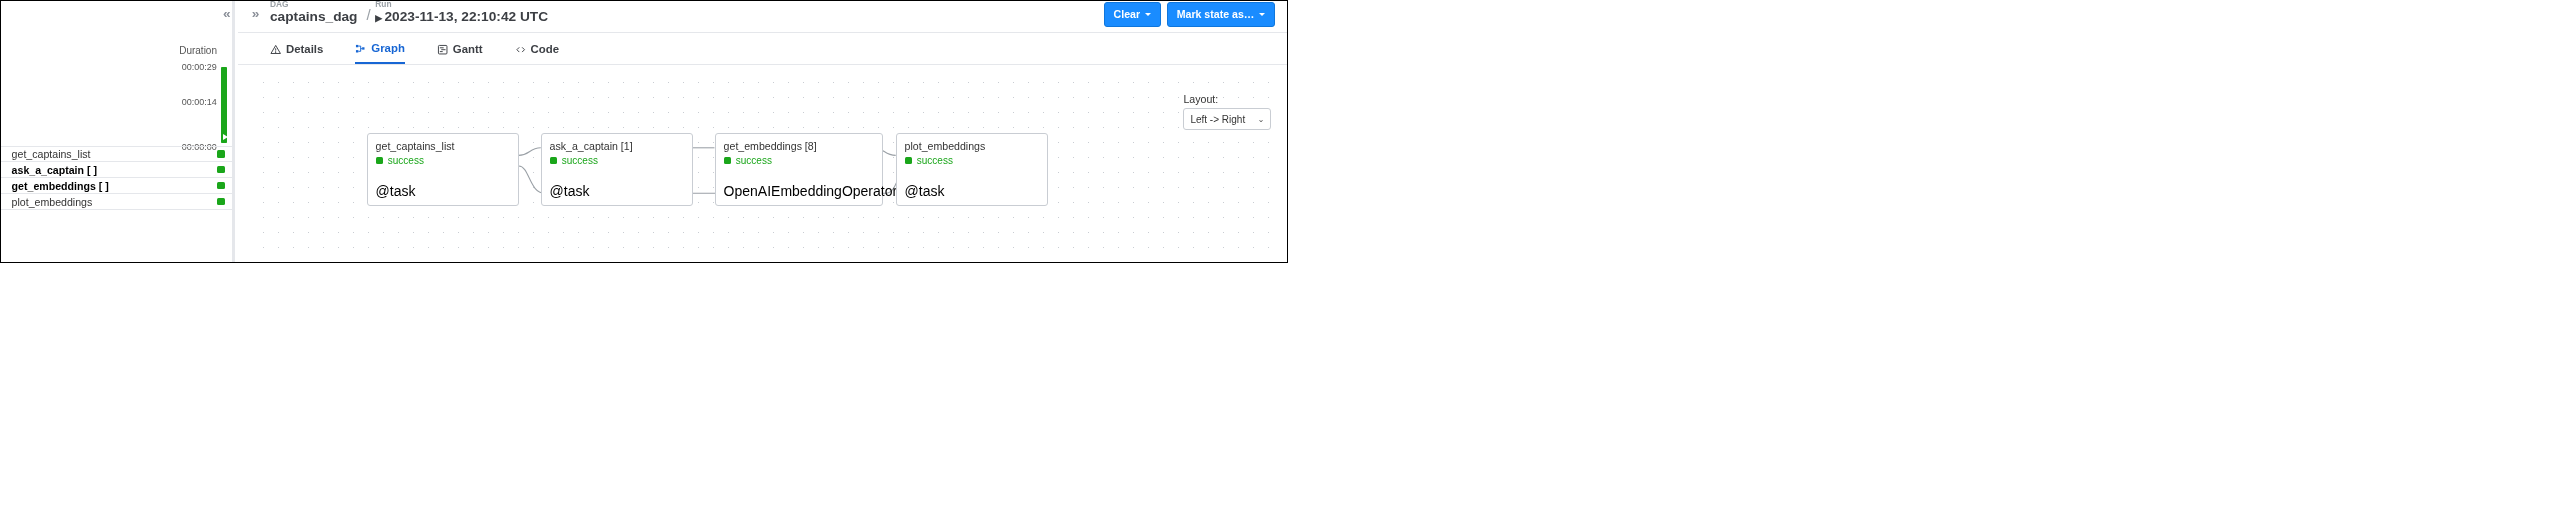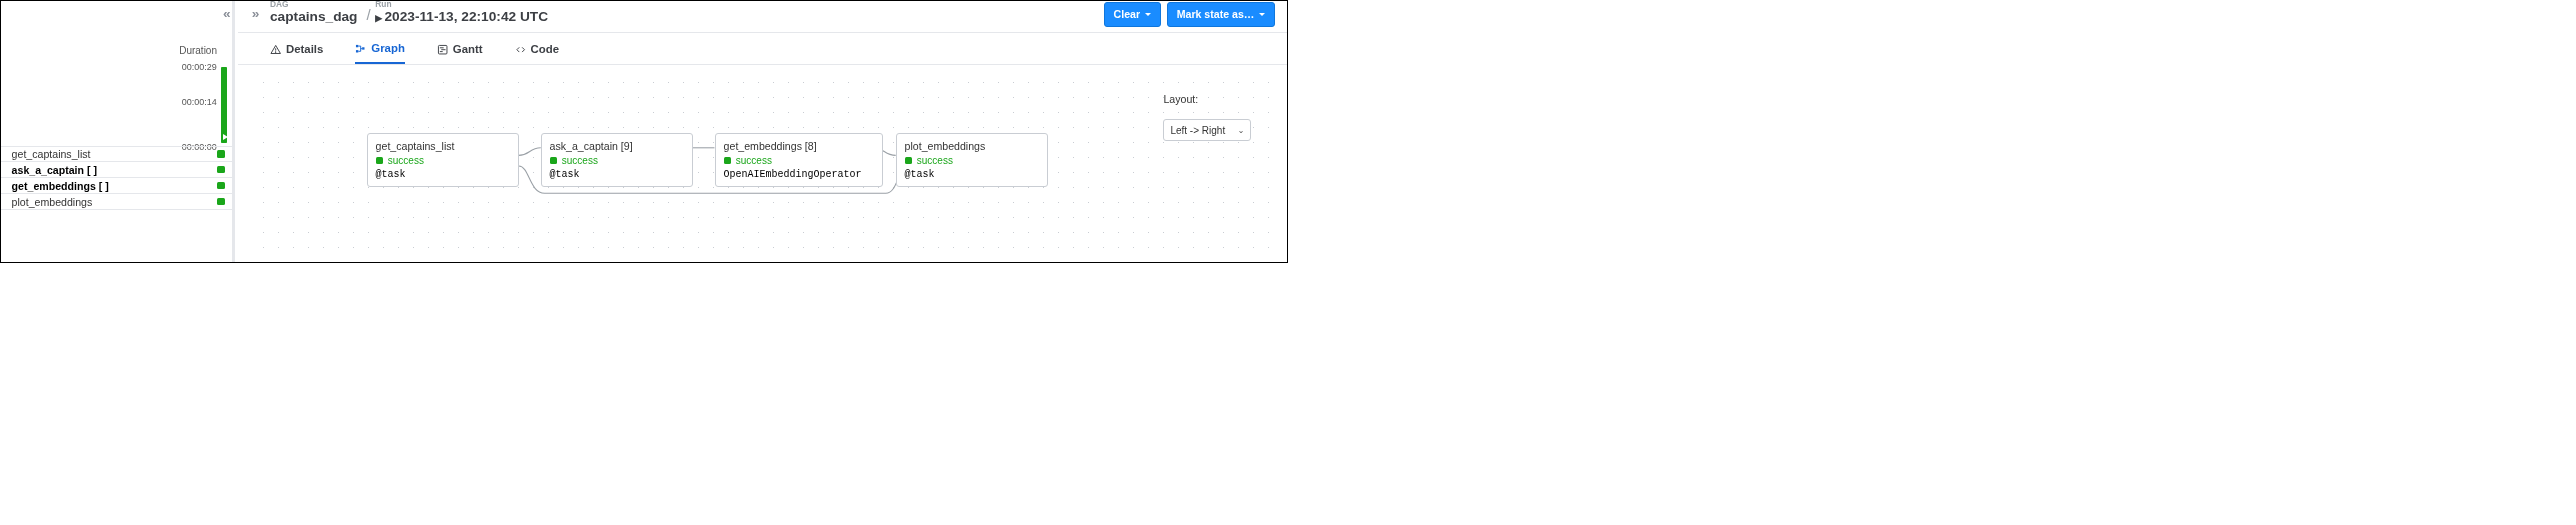--- a/index.html
+++ b/index.html
@@ -186,22 +186,22 @@
   .graph-canvas {
     position: absolute;
     left: 18px; right: 7.6px; top: 74px; bottom: 3px;
     background-image: radial-gradient(#c9cdd3 0.9px, transparent 0.9px);
     background-size: 15px 15px;
     background-position: 0 0;
   }
 
   .layout-control {
     position: absolute;
-    right: 28px; top: 18px;
-    display: flex; flex-direction: column; gap: 14px;
+    right: 8px; top: 18px;
+    display: flex; flex-direction: column; gap: 3px;
   }
   .layout-control .ll { font-size: 10.6px; color: #333; }
   .layout-select {
     width: 88px;
     padding: 4.6px 6px;
     border: 0.8px solid #c9cdd3;
     border-radius: 3px;
     background: #fff;
     font-size: 10px;
     display: flex; align-items: center; justify-content: space-between;
@@ -214,23 +214,23 @@
     position: absolute;
     background: #fff;
     border: 0.8px solid #c9cdd3;
     border-radius: 3px;
     padding: 6px 7.6px 6px 7.6px;
     min-width: 137px;
     font-size: 10.6px;
     cursor: pointer;
   }
   .node .title { font-weight: 400; margin-bottom: 3px; }
-  .node .status-line { display: flex; align-items: center; gap: 4.6px; color: #1aa61a; font-size: 10px; margin-bottom: 3px; }
+  .node .status-line { display: flex; align-items: center; gap: 4.6px; color: #1aa61a; font-size: 10px; margin-bottom: 17px; }
   .node .status-line .sb { width:7.6px; height:7.6px; background:#1aa61a; border-radius:1.5px; }
-  .node .meta { font-size: 10px; color: #000; font-weight: 400; font-family: Liberation Mono, monospace; }
+  .node .meta { font-size: 14px; color: #000; font-weight: 400; }
 
   .n1 { left: 111px; top: 58px; width: 152px; }
   .n2 { left: 285px; top: 58px; width: 152px; }
   .n3 { left: 459px; top: 58px; width: 168px; }
   .n4 { left: 640px; top: 58px; width: 152px; }
 
   .edge {
     position: absolute;
     stroke: #9aa0a6; stroke-width: 1.4; fill: none;
     pointer-events: none;
@@ -363,21 +363,21 @@
 
     <div class="node n1">
       <div class="title">get_captains_list</div>
       <div class="status-line">
           <span class="sb"></span>
           <span>success</span>
         </div>
       <div class="meta">@task</div>
     </div>
     <div class="node n2">
-      <div class="title">ask_a_captain [9]</div>
+      <div class="title">ask_a_captain [1]</div>
       <div class="status-line">
           <span class="sb"></span>
           <span>success</span>
         </div>
       <div class="meta">@task</div>
     </div>
     <div class="node n3">
       <div class="title">get_embeddings [8]</div>
       <div class="status-line">
           <span class="sb"></span>

